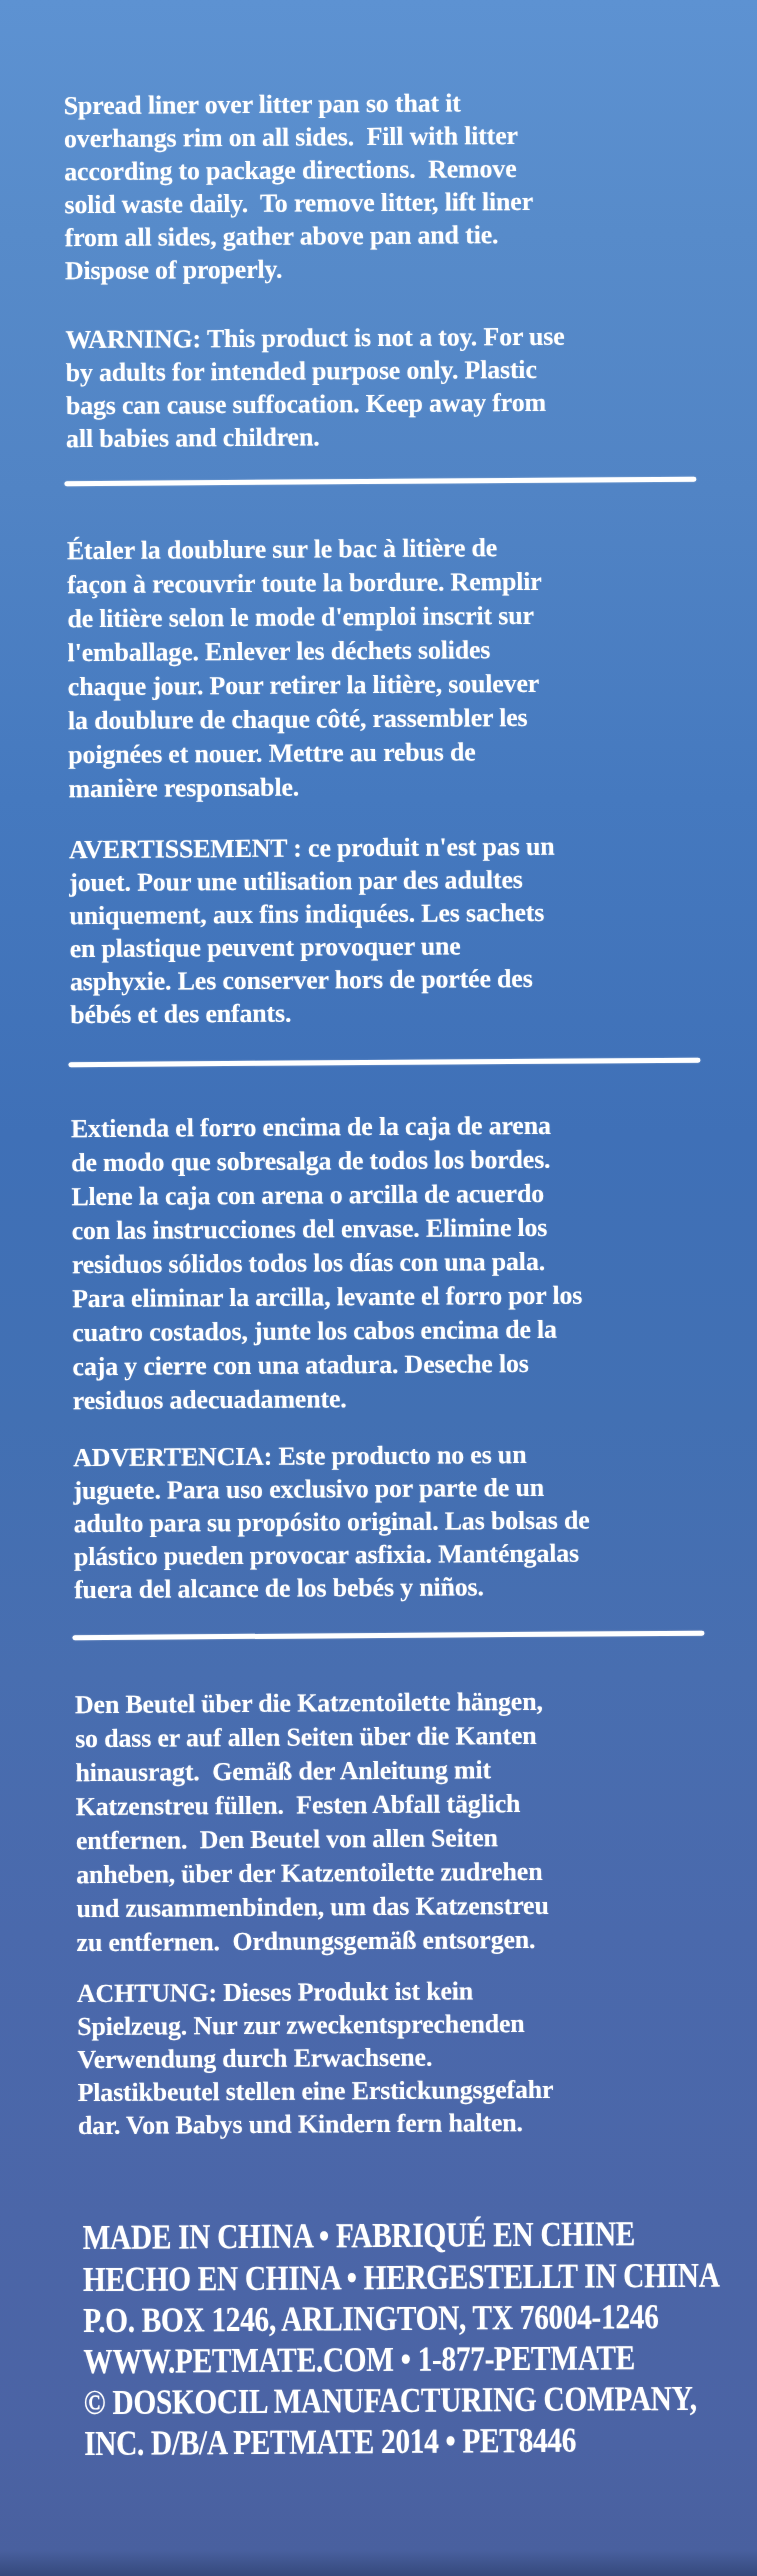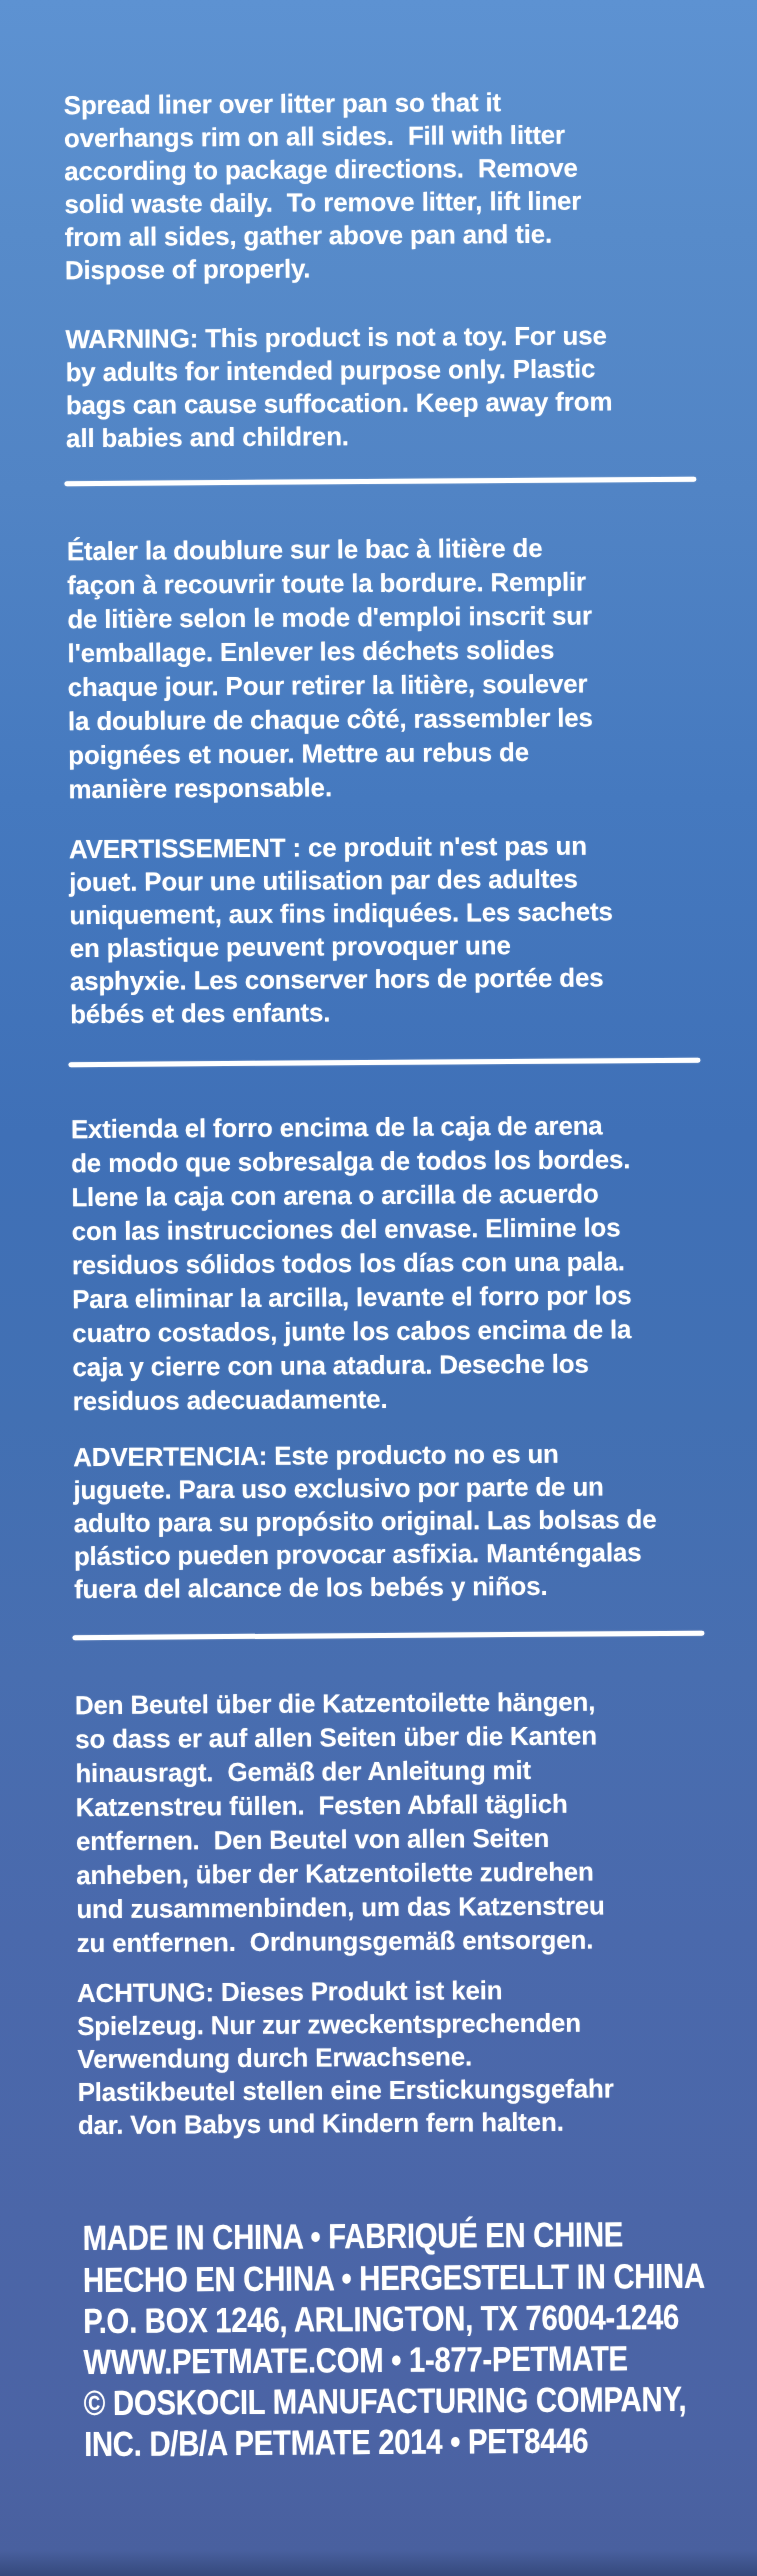--- a/index.html
+++ b/index.html
@@ -13,21 +13,21 @@
       #5184c5 19%,
       #4579bf 31%,
       #3f70b7 44%,
       #4270b3 55%,
       #486eb0 65%,
       #4a69ac 75%,
       #4b66a8 86%,
       #4b63a4 95%,
       #49609f 99%,
       #35497c 100%);
-    font-family:Liberation Sans, sans-serif;
+    font-family:Liberation Serif, serif;
   }
   .content{position:absolute;left:0;top:0;right:0;bottom:0;transform:rotate(-0.4deg);}
   .para{
     position:absolute;left:72px;
     color:#ffffff;font-weight:700;
     font-size:26px;line-height:33px;
     letter-spacing:-0.2px;
     white-space:pre;
     text-shadow:0 0 1.7px rgba(255,255,255,0.35);
   }

